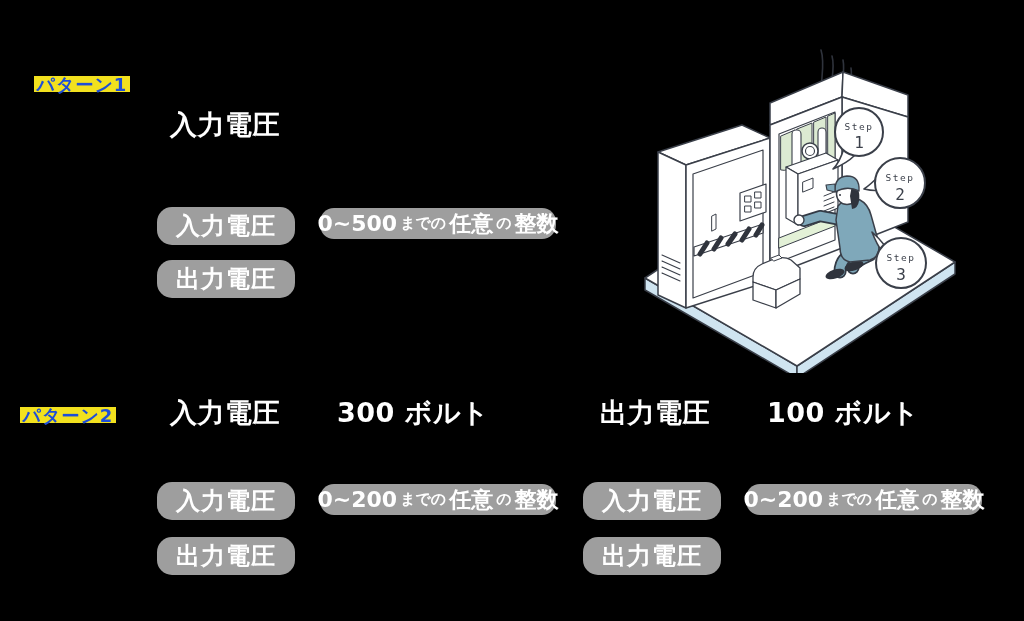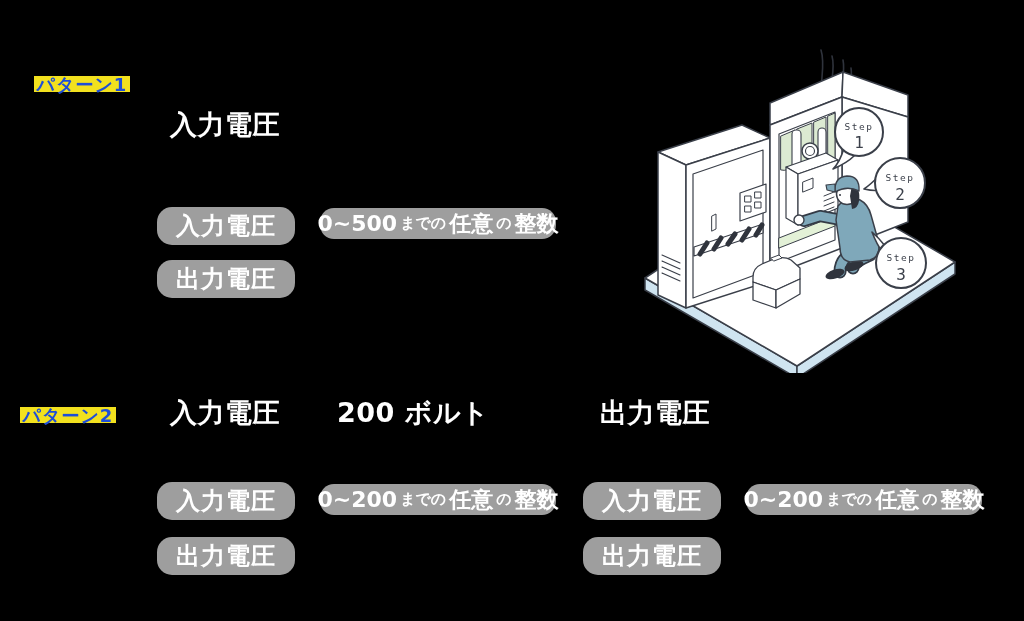--- a/index.html
+++ b/index.html
@@ -45,37 +45,38 @@
   </div>
   <div class="pill label" style="left:157px;top:260px;">
     <span>出力電圧</span>
   </div>
 
   <div class="tag" style="left:20px;top:367px;margin-top:40px;">
     <span>パターン2</span>
   </div>
 
   <div class="hdr" style="left:170px;top:398px;">入力電圧</div>
-  <div class="hdr" style="left:337px;top:398px;">200 ボルト</div>
+  <div class="hdr" style="left:337px;top:398px;">300 ボルト</div>
 
   <div class="pill label" style="left:157px;top:482px;">
     <span>入力電圧</span>
   </div>
   <div class="pill range" style="left:320px;top:484px;">
     <span class="big">0~200</span>
     <span class="sm">までの</span>
     <span class="big">任意</span>
     <span class="sm">の</span>
     <span class="big">整数</span>
   </div>
   <div class="pill label" style="left:157px;top:537px;">
     <span>出力電圧</span>
   </div>
 
   <div class="hdr" style="left:600px;top:398px;">出力電圧</div>
+  <div class="hdr" style="left:767px;top:398px;">100 ボルト</div>
 
   <div class="pill label" style="left:583px;top:482px;">
     <span>入力電圧</span>
   </div>
   <div class="pill range" style="left:746px;top:484px;">
     <span class="big">0~200</span>
     <span class="sm">までの</span>
     <span class="big">任意</span>
     <span class="sm">の</span>
     <span class="big">整数</span>

